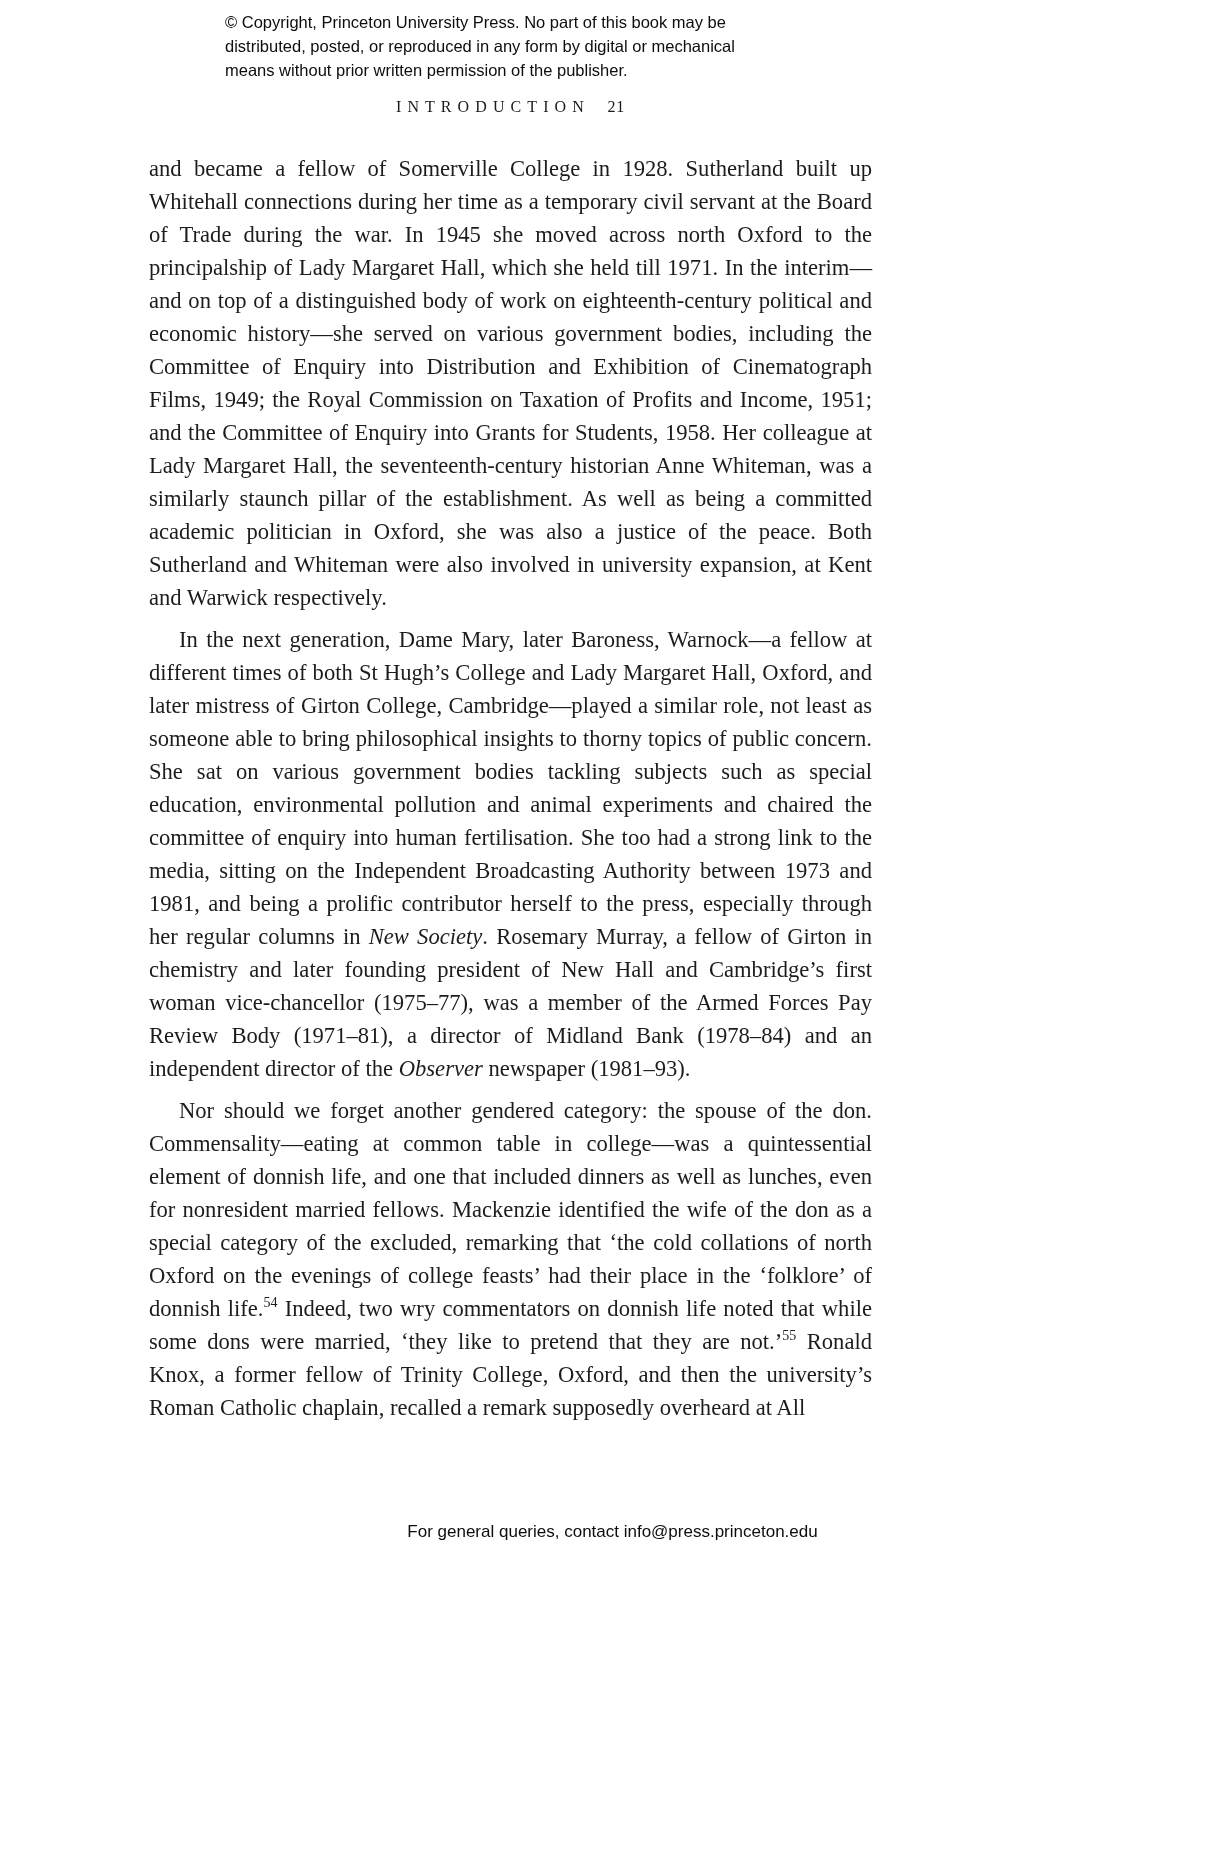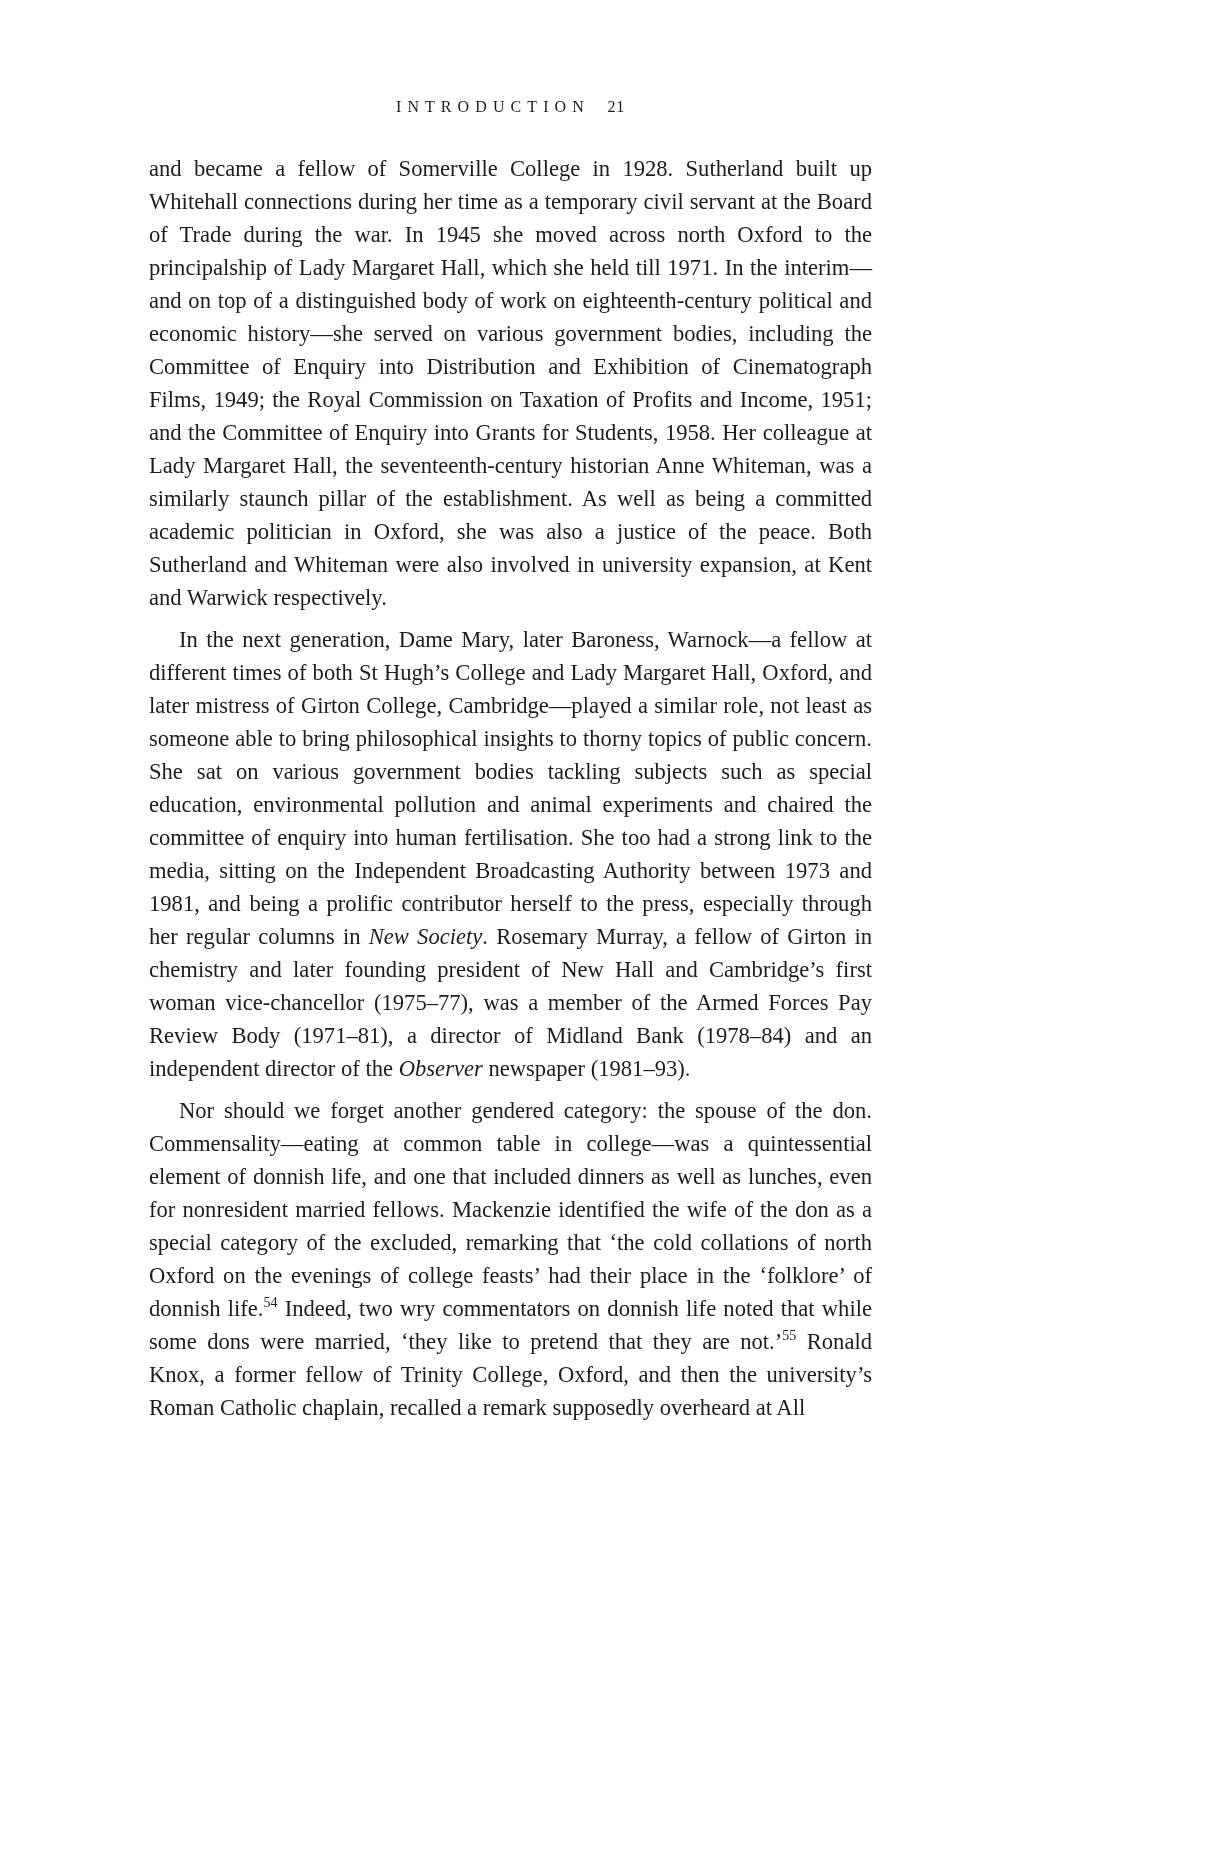--- a/index.html
+++ b/index.html
@@ -82,25 +82,29 @@
     font-family: "Liberation Sans", sans-serif;
     font-size: 17px;
     color: #0d0d0d;
   }
 </style>
 </head>
 <body>
 
 <div class="page">
 
+  <div class="copyright">© Copyright, Princeton University Press. No part of this book may be
+distributed, posted, or reproduced in any form by digital or mechanical
+means without prior written permission of the publisher.</div>
 
   <div class="running-head">
     <span class="head-title">INTRODUCTION</span><span class="head-page">21</span>
   </div>
 
   <div class="body-text" id="body-text">
       <p class=""><span>and became a fellow of Somerville College in 1928. Sutherland built up Whitehall connections during her time as a temporary civil servant at the Board of Trade during the war. In 1945 she moved across north Oxford to the principalship of Lady Margaret Hall, which she held till 1971. In the interim—and on top of a distinguished body of work on eighteenth-century political and economic history—she served on various government bodies, including the Committee of Enquiry into Distribution and Exhibition of Cinematograph Films, 1949; the Royal Commission on Taxation of Profits and Income, 1951; and the Committee of Enquiry into Grants for Students, 1958. Her colleague at Lady Margaret Hall, the seventeenth-century historian Anne Whiteman, was a similarly staunch pillar of the establishment. As well as being a committed academic politician in Oxford, she was also a justice of the peace. Both Sutherland and Whiteman were also involved in university expansion, at Kent and Warwick respectively.</span></p>
       <p class="indent"><span>In the next generation, Dame Mary, later Baroness, Warnock—a fellow at different times of both St Hugh’s College and Lady Margaret Hall, Oxford, and later mistress of Girton College, Cambridge—played a similar role, not least as someone able to bring philosophical insights to thorny topics of public concern. She sat on various government bodies tackling subjects such as special education, environmental pollution and animal experiments and chaired the committee of enquiry into human fertilisation. She too had a strong link to the media, sitting on the Independent Broadcasting Authority between 1973 and 1981, and being a prolific contributor herself to the press, especially through her regular columns in </span><em>New Society</em><span>. Rosemary Murray, a fellow of Girton in chemistry and later founding president of New Hall and Cambridge’s first woman vice-chancellor (1975–77), was a member of the Armed Forces Pay Review Body (1971–81), a director of Midland Bank (1978–84) and an independent director of the </span><em>Observer</em><span> newspaper (1981–93).</span></p>
       <p class="indent"><span>Nor should we forget another gendered category: the spouse of the don. Commensality—eating at common table in college—was a quintessential element of donnish life, and one that included dinners as well as lunches, even for nonresident married fellows. Mackenzie identified the wife of the don as a special category of the excluded, remarking that ‘the cold collations of north Oxford on the evenings of college feasts’ had their place in the ‘folklore’ of donnish life.</span><sup>54</sup><span> Indeed, two wry commentators on donnish life noted that while some dons were married, ‘they like to pretend that they are not.’</span><sup>55</sup><span> Ronald Knox, a former fellow of Trinity College, Oxford, and then the university’s Roman Catholic chaplain, recalled a remark supposedly overheard at All</span></p>
     </div>
 
+  <div class="footer">For general queries, contact info@press.princeton.edu</div>
 
 </div>
 
 </body></html>

